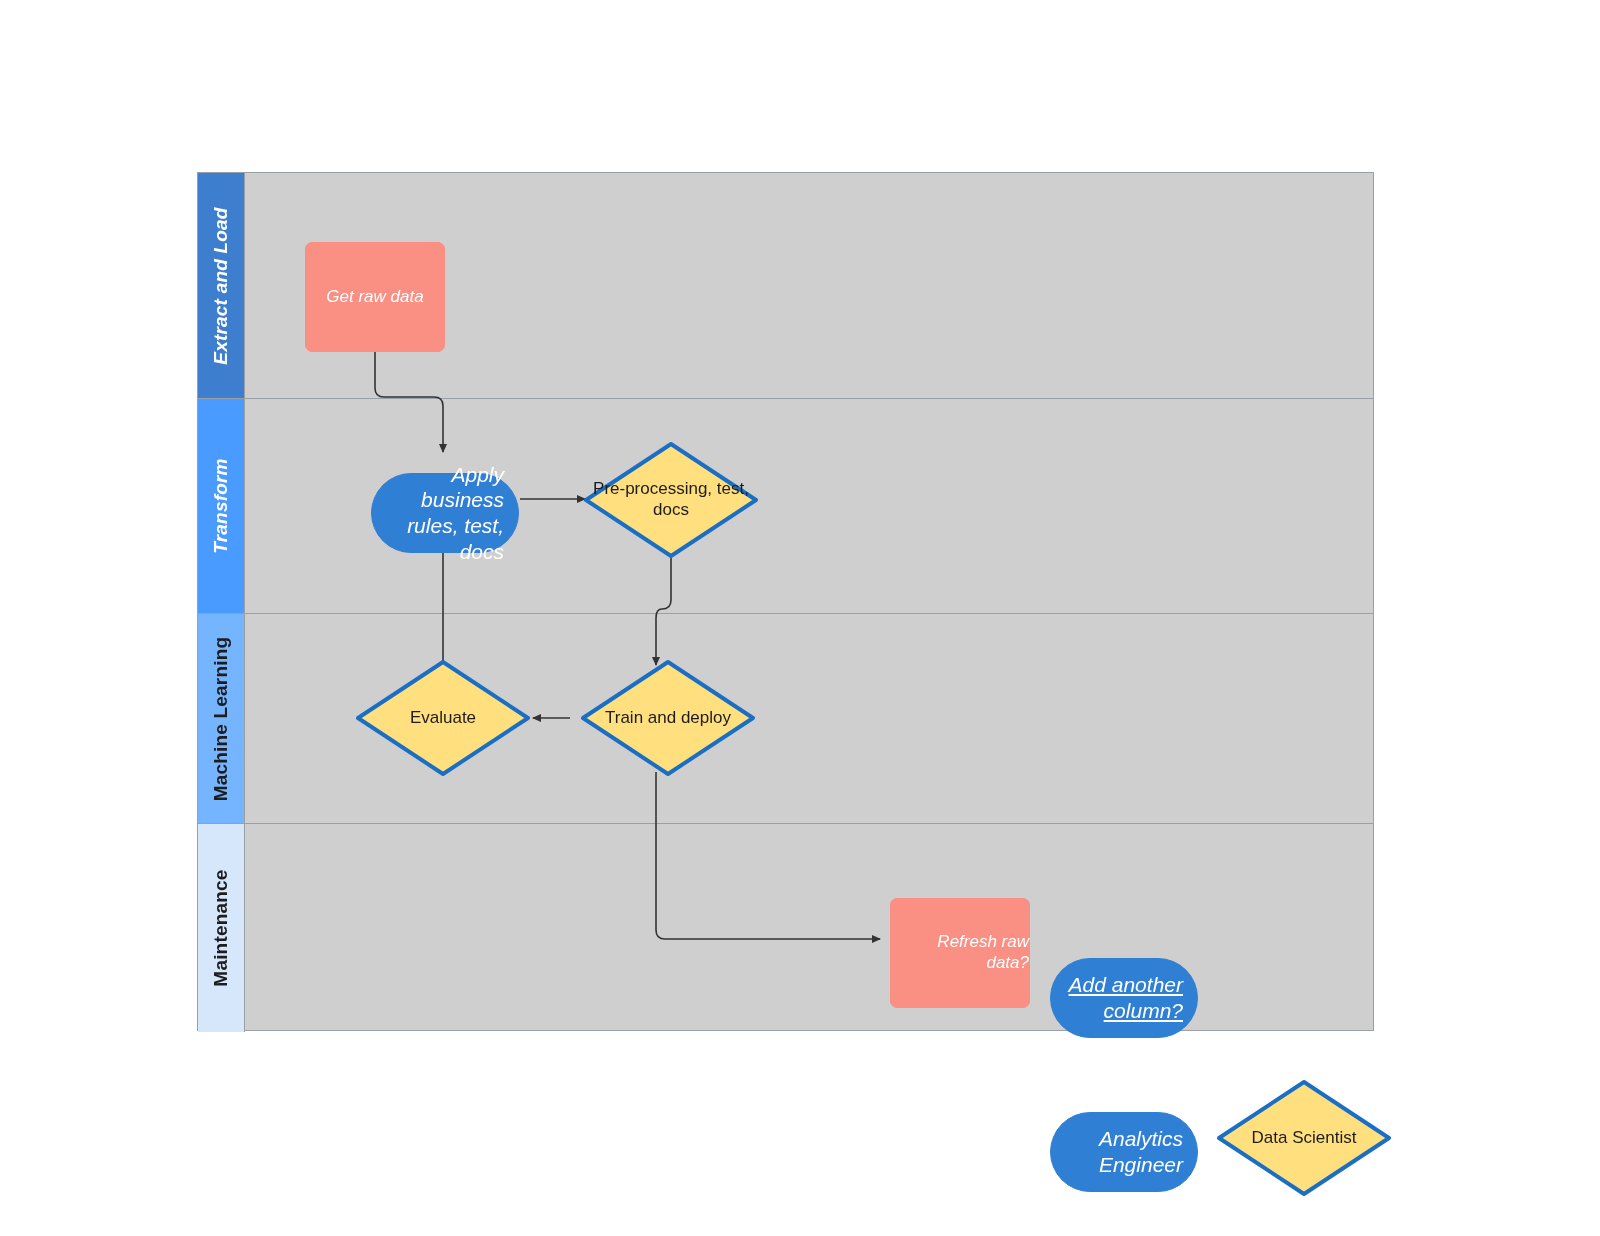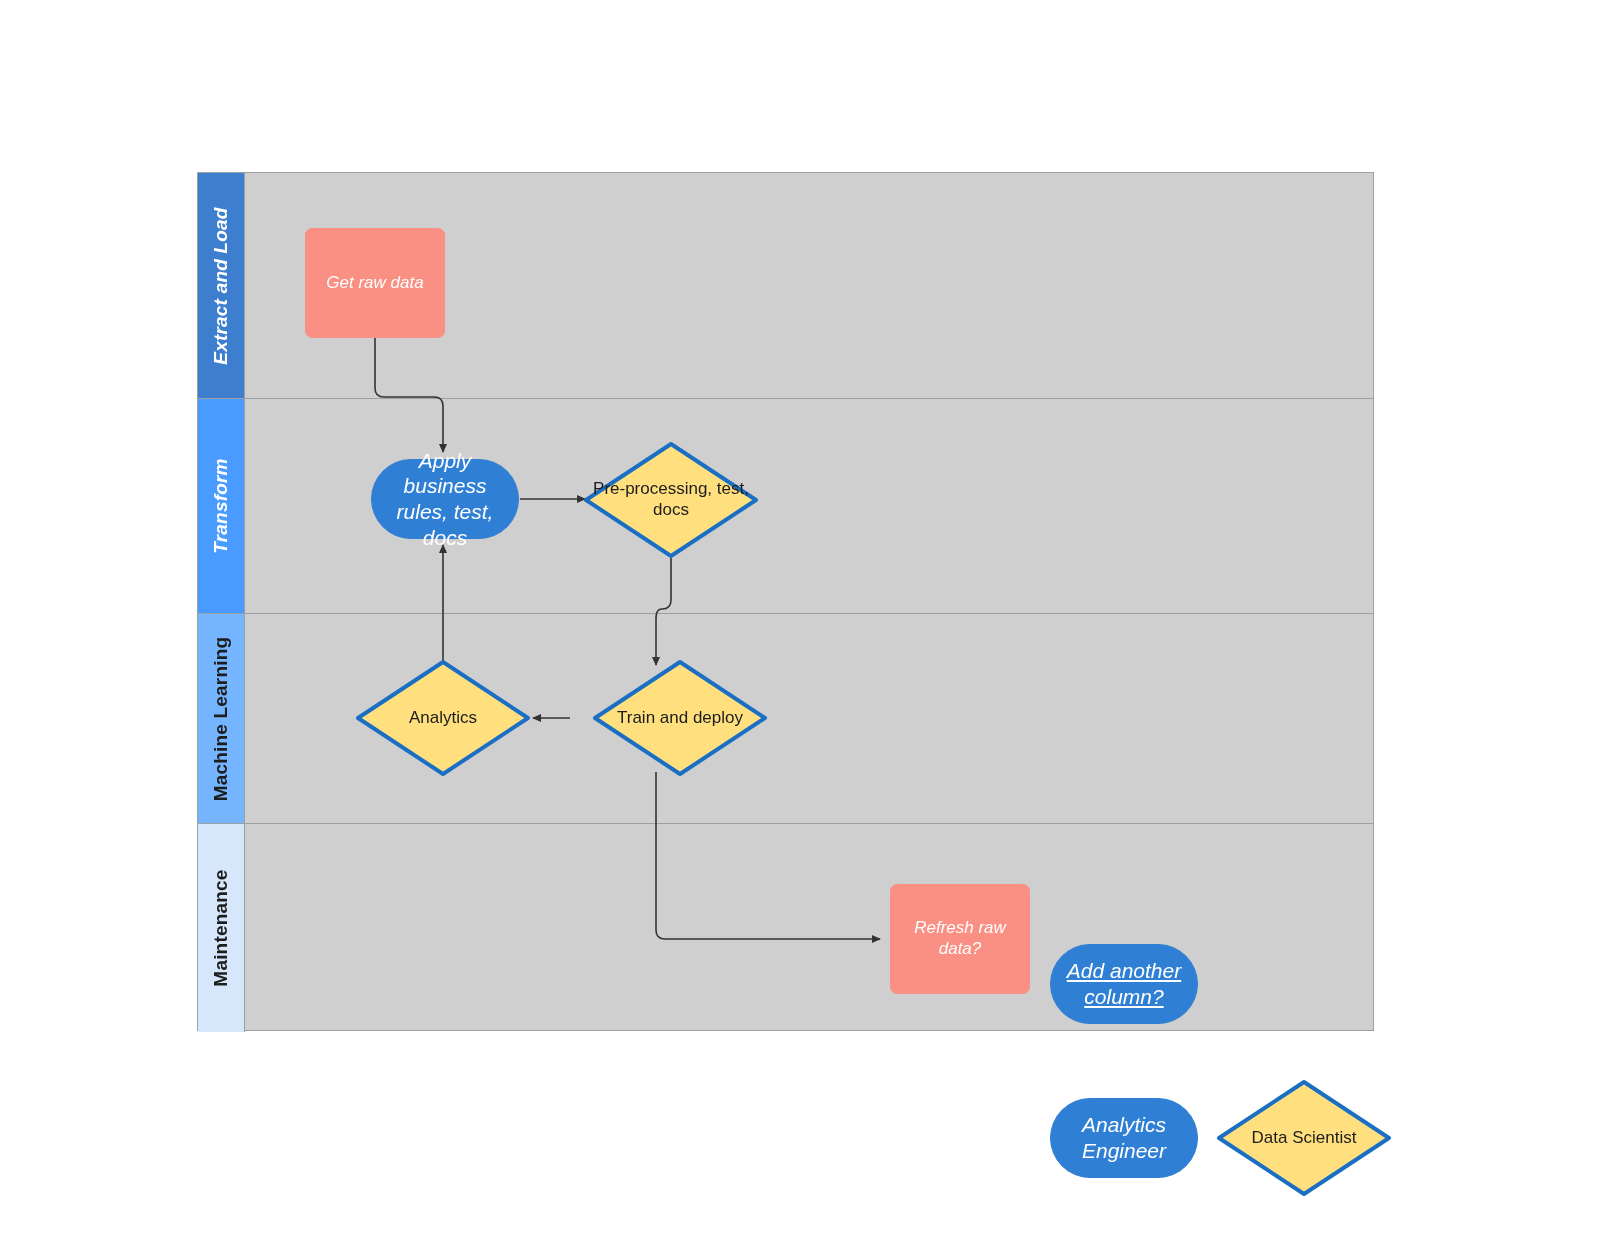--- a/index.html
+++ b/index.html
@@ -71,23 +71,24 @@
     height: 100%;
   }
 
   
   .node {
     position: absolute;
     box-sizing: border-box;
     display: flex;
     align-items: center;
     justify-content: center;
-    text-align: center;
+    text-align: right;
     font-style: italic;
     line-height: 1.22;
+    margin-top: 14px;
   }
 
   .node-rect {
     background: #fa8f83;
     border: 1px solid #fa8f83;
     border-radius: 7px;
     color: #ffffff;
     font-size: 17px;
   }
 
@@ -209,24 +210,24 @@
     <svg width="176" height="118" viewBox="0 0 176 118" xmlns="http://www.w3.org/2000/svg">
       <polygon points="88,3 173,59 88,115 3,59" fill="#ffdf7e" stroke="#1a6fc4" stroke-width="4" stroke-linejoin="round"></polygon>
     </svg>
     <div class="diamond-text">Pre-processing, test, docs</div>
   </div>
 
   <div class="node-diamond-wrap" style="left:355px; top:659px; width:176px; height:118px;">
     <svg width="176" height="118" viewBox="0 0 176 118" xmlns="http://www.w3.org/2000/svg">
       <polygon points="88,3 173,59 88,115 3,59" fill="#ffdf7e" stroke="#1a6fc4" stroke-width="4" stroke-linejoin="round"></polygon>
     </svg>
-    <div class="diamond-text">Analytics</div>
-  </div>
-
-  <div class="node-diamond-wrap" style="left:592px; top:659px; width:176px; height:118px;">
+    <div class="diamond-text">Evaluate</div>
+  </div>
+
+  <div class="node-diamond-wrap" style="left:580px; top:659px; width:176px; height:118px;">
     <svg width="176" height="118" viewBox="0 0 176 118" xmlns="http://www.w3.org/2000/svg">
       <polygon points="88,3 173,59 88,115 3,59" fill="#ffdf7e" stroke="#1a6fc4" stroke-width="4" stroke-linejoin="round"></polygon>
     </svg>
     <div class="diamond-text">Train and deploy</div>
   </div>
 
   <div class="node node-rect" style="left:890px; top:884px; width:140px; height:110px;">
     <span>Refresh raw data?</span>
   </div>
 

